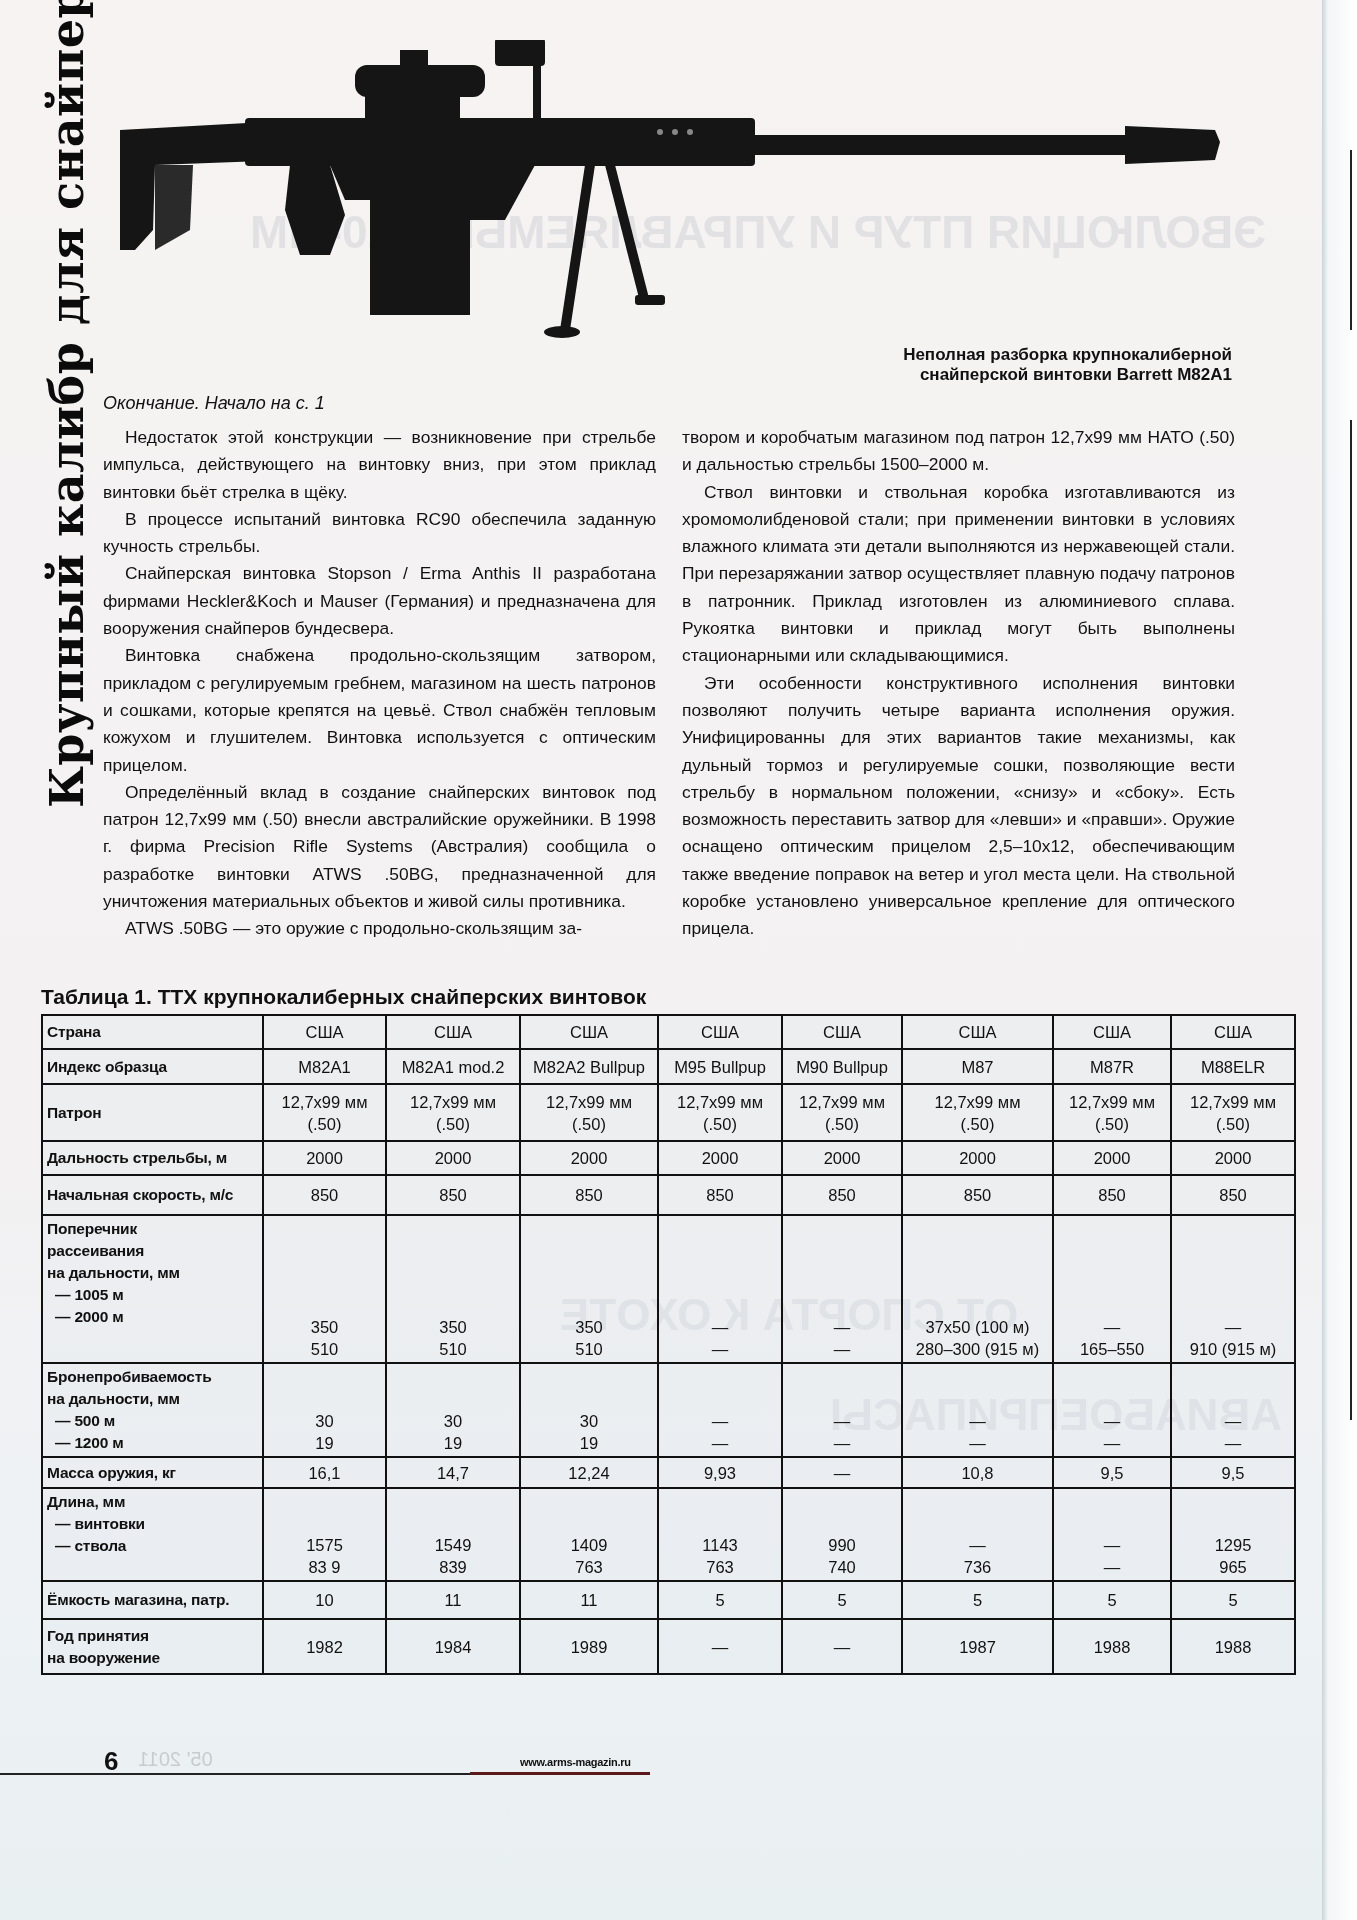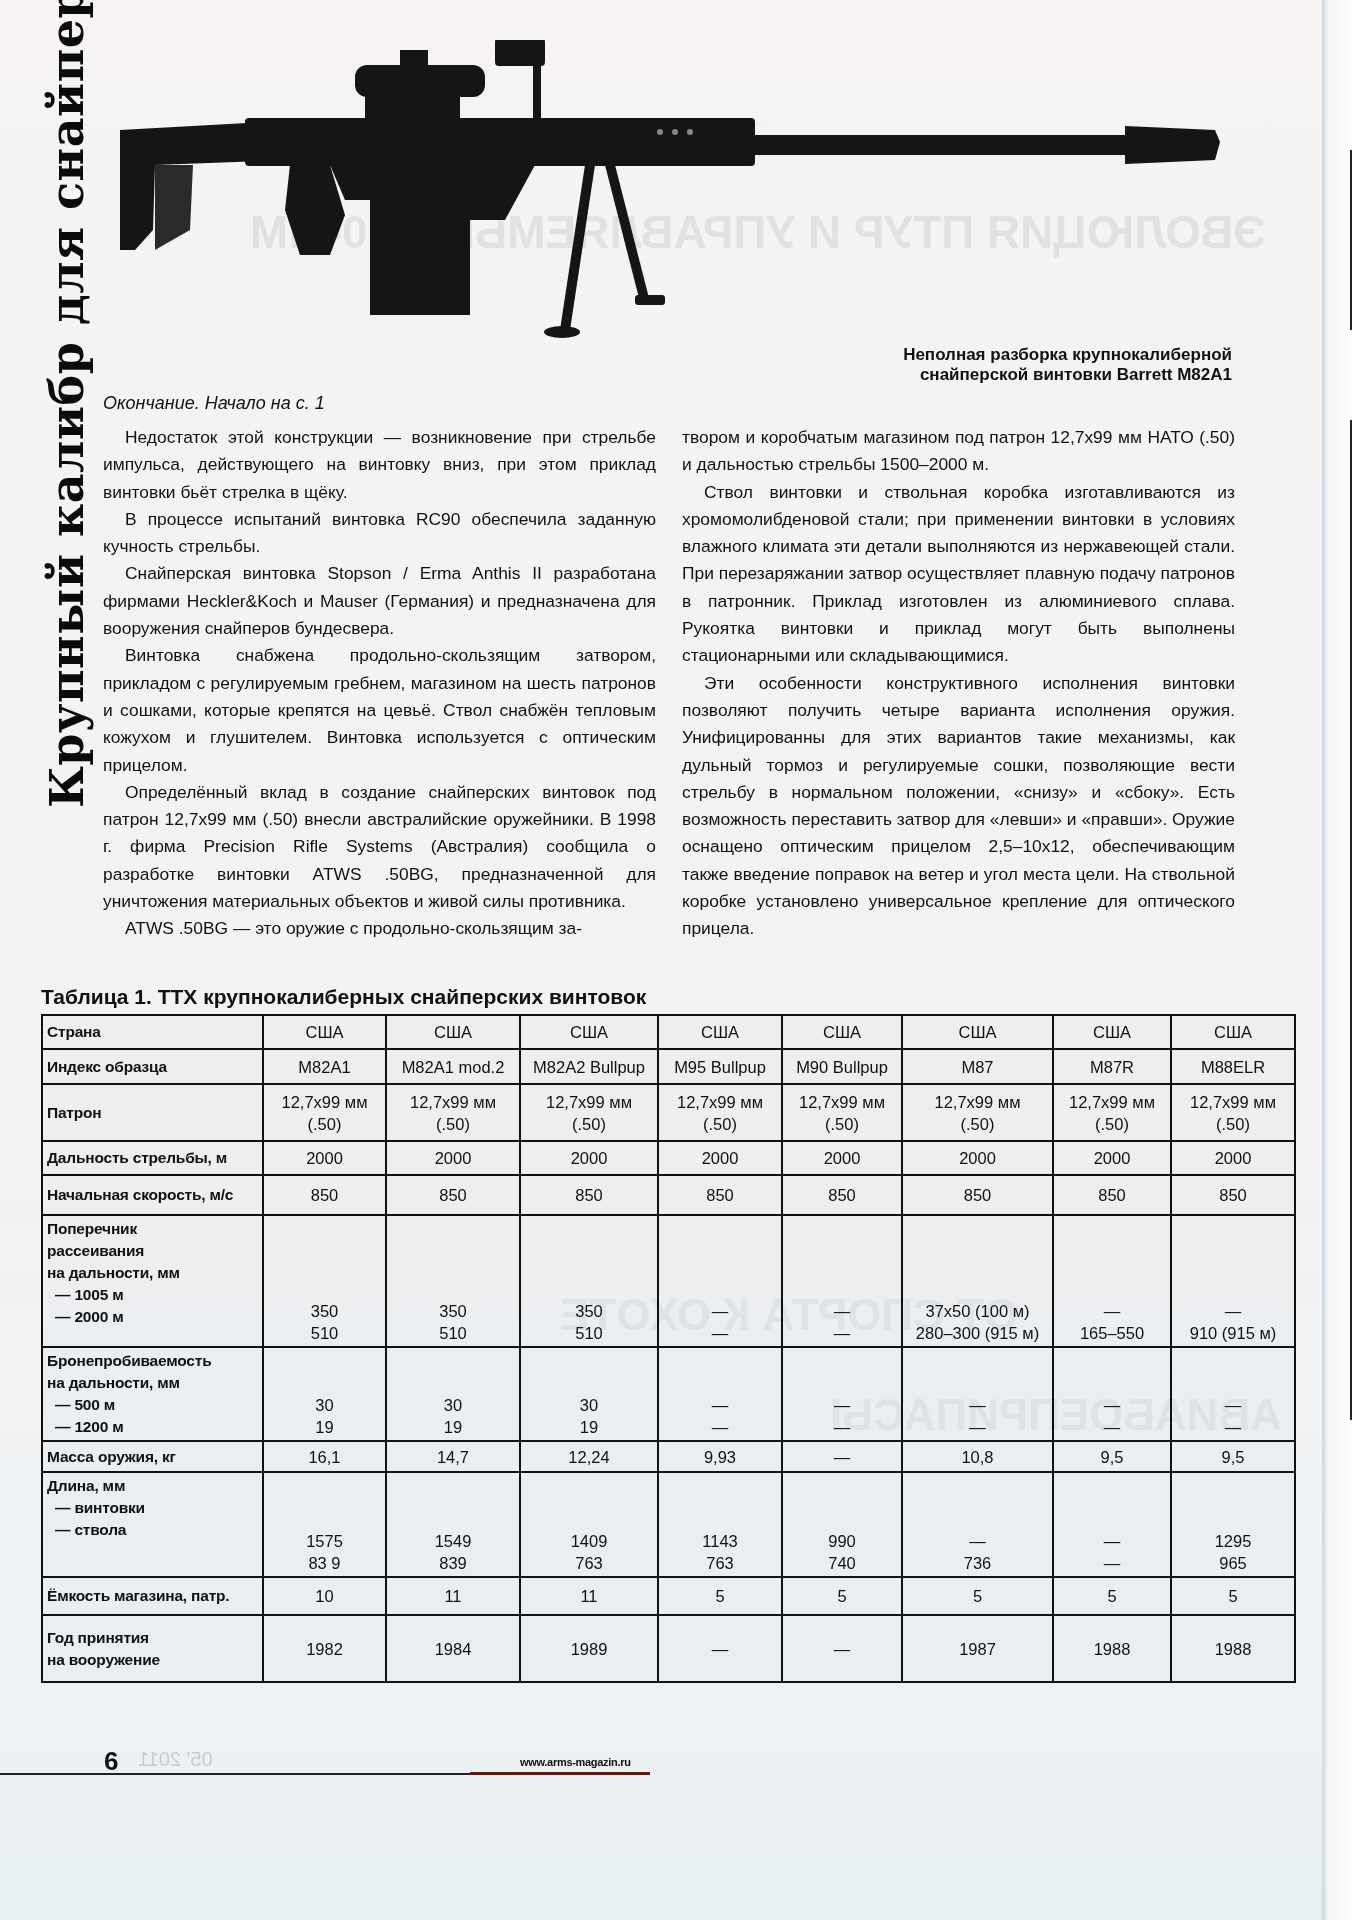--- a/index.html
+++ b/index.html
@@ -189,21 +189,21 @@
     <td class="lbl">Начальная скорость, м/с</td>
     <td class="mid">850</td>
     <td class="mid">850</td>
     <td class="mid">850</td>
     <td class="mid">850</td>
     <td class="mid">850</td>
     <td class="mid">850</td>
     <td class="mid">850</td>
     <td class="mid">850</td>
   </tr>
-  <tr style="height:132px">
+  <tr style="height:148px">
     <td class="lbl top">
       <span>Поперечник</span><br>
       <span>рассеивания</span><br>
       <span>на дальности, мм</span><br>
       <span class="sub">— 1005 м</span>
       <span class="sub">— 2000 м</span>
     </td>
     <td><span>350</span><br><span>510</span></td>
     <td><span>350</span><br><span>510</span></td>
     <td><span>350</span><br><span>510</span></td>
@@ -233,21 +233,21 @@
     <td class="lbl">Масса оружия, кг</td>
     <td class="mid">16,1</td>
     <td class="mid">14,7</td>
     <td class="mid">12,24</td>
     <td class="mid">9,93</td>
     <td class="mid">—</td>
     <td class="mid">10,8</td>
     <td class="mid">9,5</td>
     <td class="mid">9,5</td>
   </tr>
-  <tr style="height:105px">
+  <tr style="height:93px">
     <td class="lbl top">
       <span>Длина, мм</span><br>
       <span class="sub">— винтовки</span>
       <span class="sub">— ствола</span>
     </td>
     <td><span>1575</span><br><span>83 9</span></td>
     <td><span>1549</span><br><span>839</span></td>
     <td><span>1409</span><br><span>763</span></td>
     <td><span>1143</span><br><span>763</span></td>
     <td><span>990</span><br><span>740</span></td>
@@ -259,21 +259,21 @@
     <td class="lbl">Ёмкость магазина, патр.</td>
     <td class="mid">10</td>
     <td class="mid">11</td>
     <td class="mid">11</td>
     <td class="mid">5</td>
     <td class="mid">5</td>
     <td class="mid">5</td>
     <td class="mid">5</td>
     <td class="mid">5</td>
   </tr>
-  <tr style="height:67px">
+  <tr style="height:55px">
     <td class="lbl">
       <span>Год принятия</span><br>
       <span>на вооружение</span>
     </td>
     <td class="mid">1982</td>
     <td class="mid">1984</td>
     <td class="mid">1989</td>
     <td class="mid">—</td>
     <td class="mid">—</td>
     <td class="mid">1987</td>

